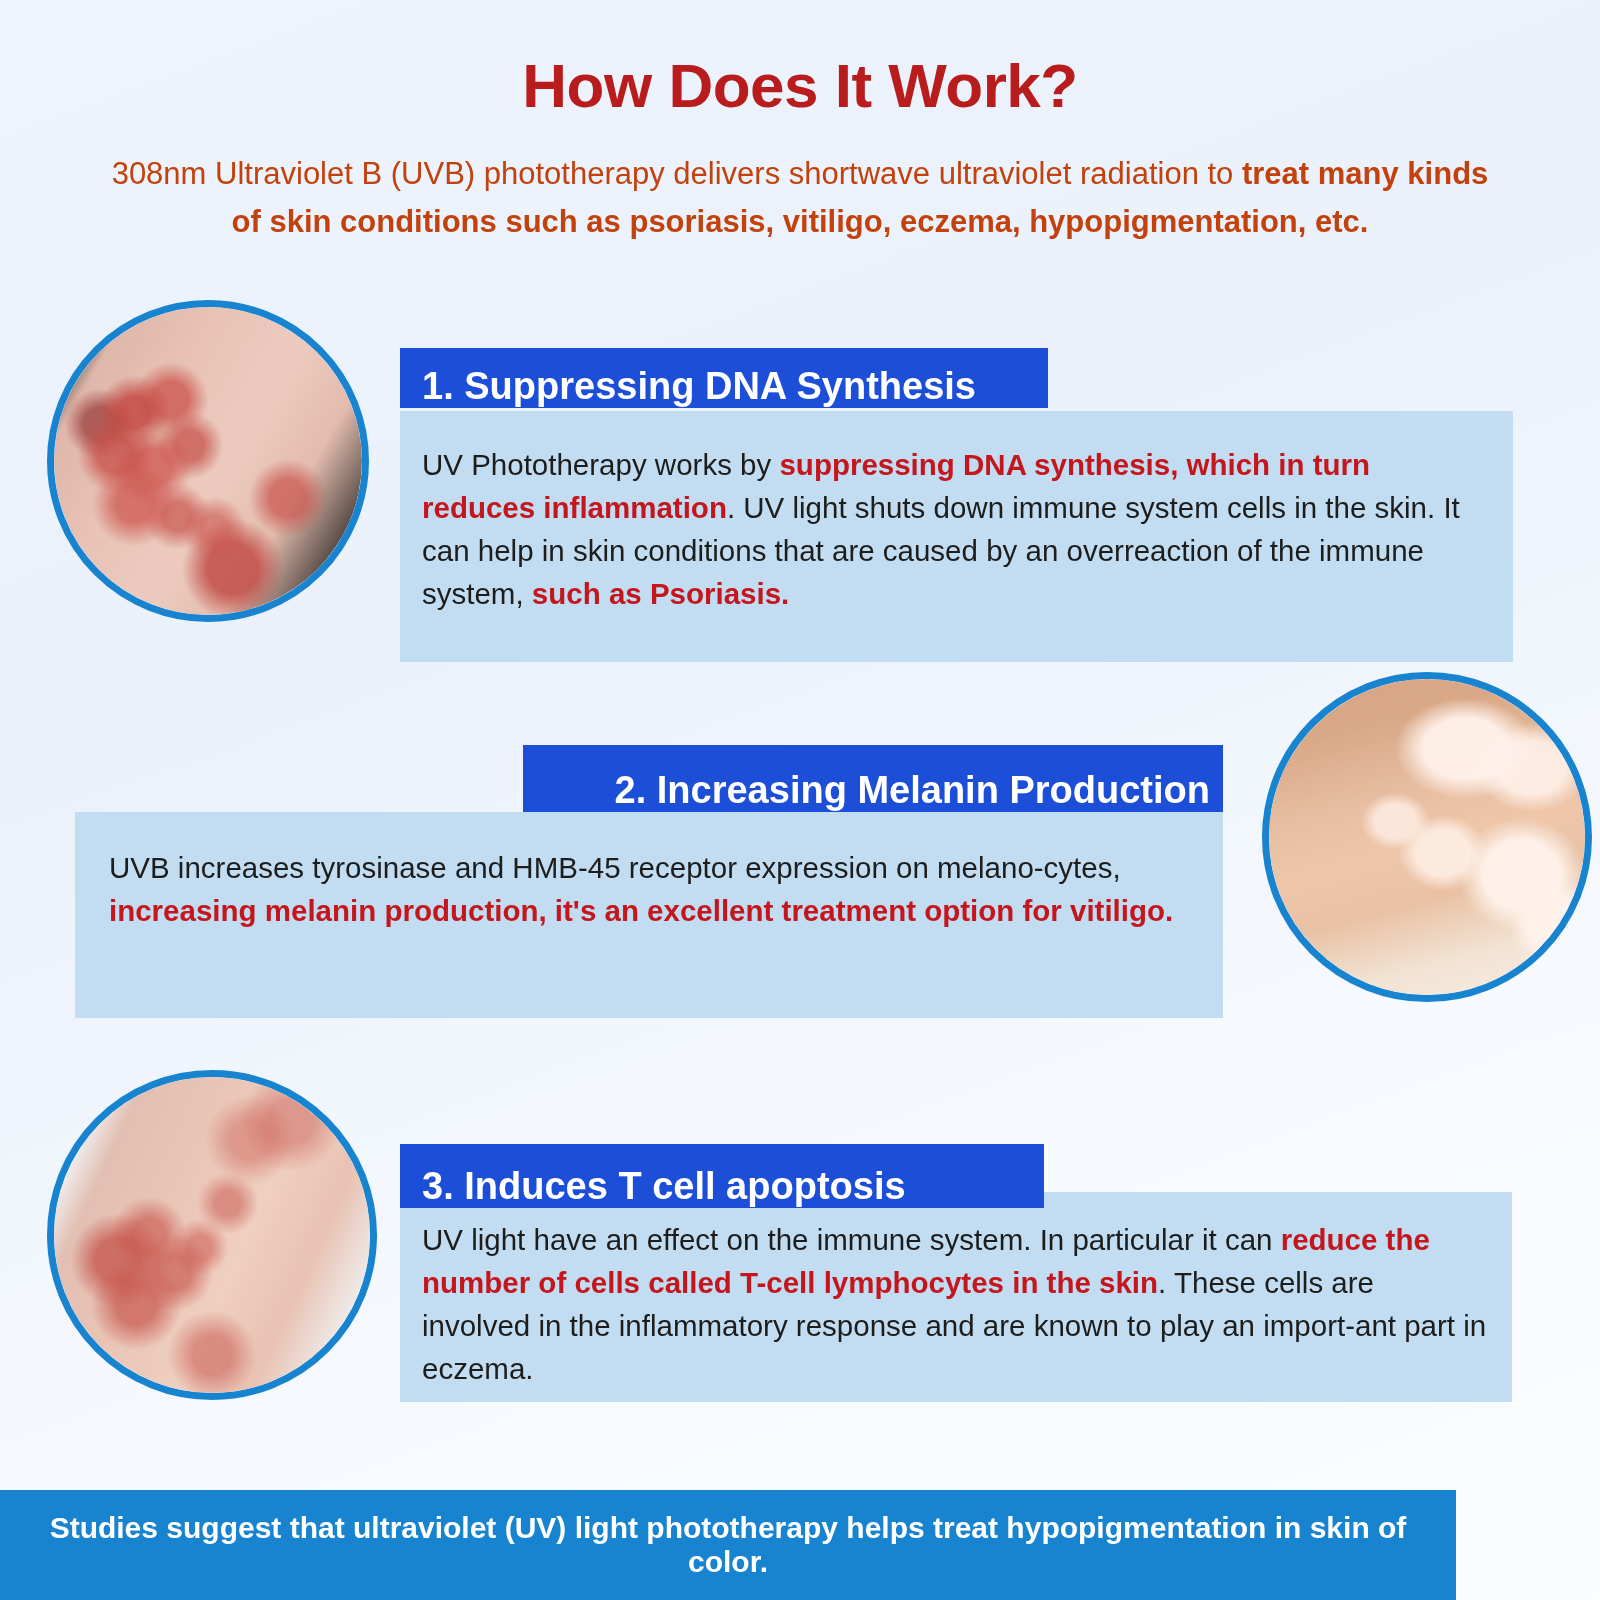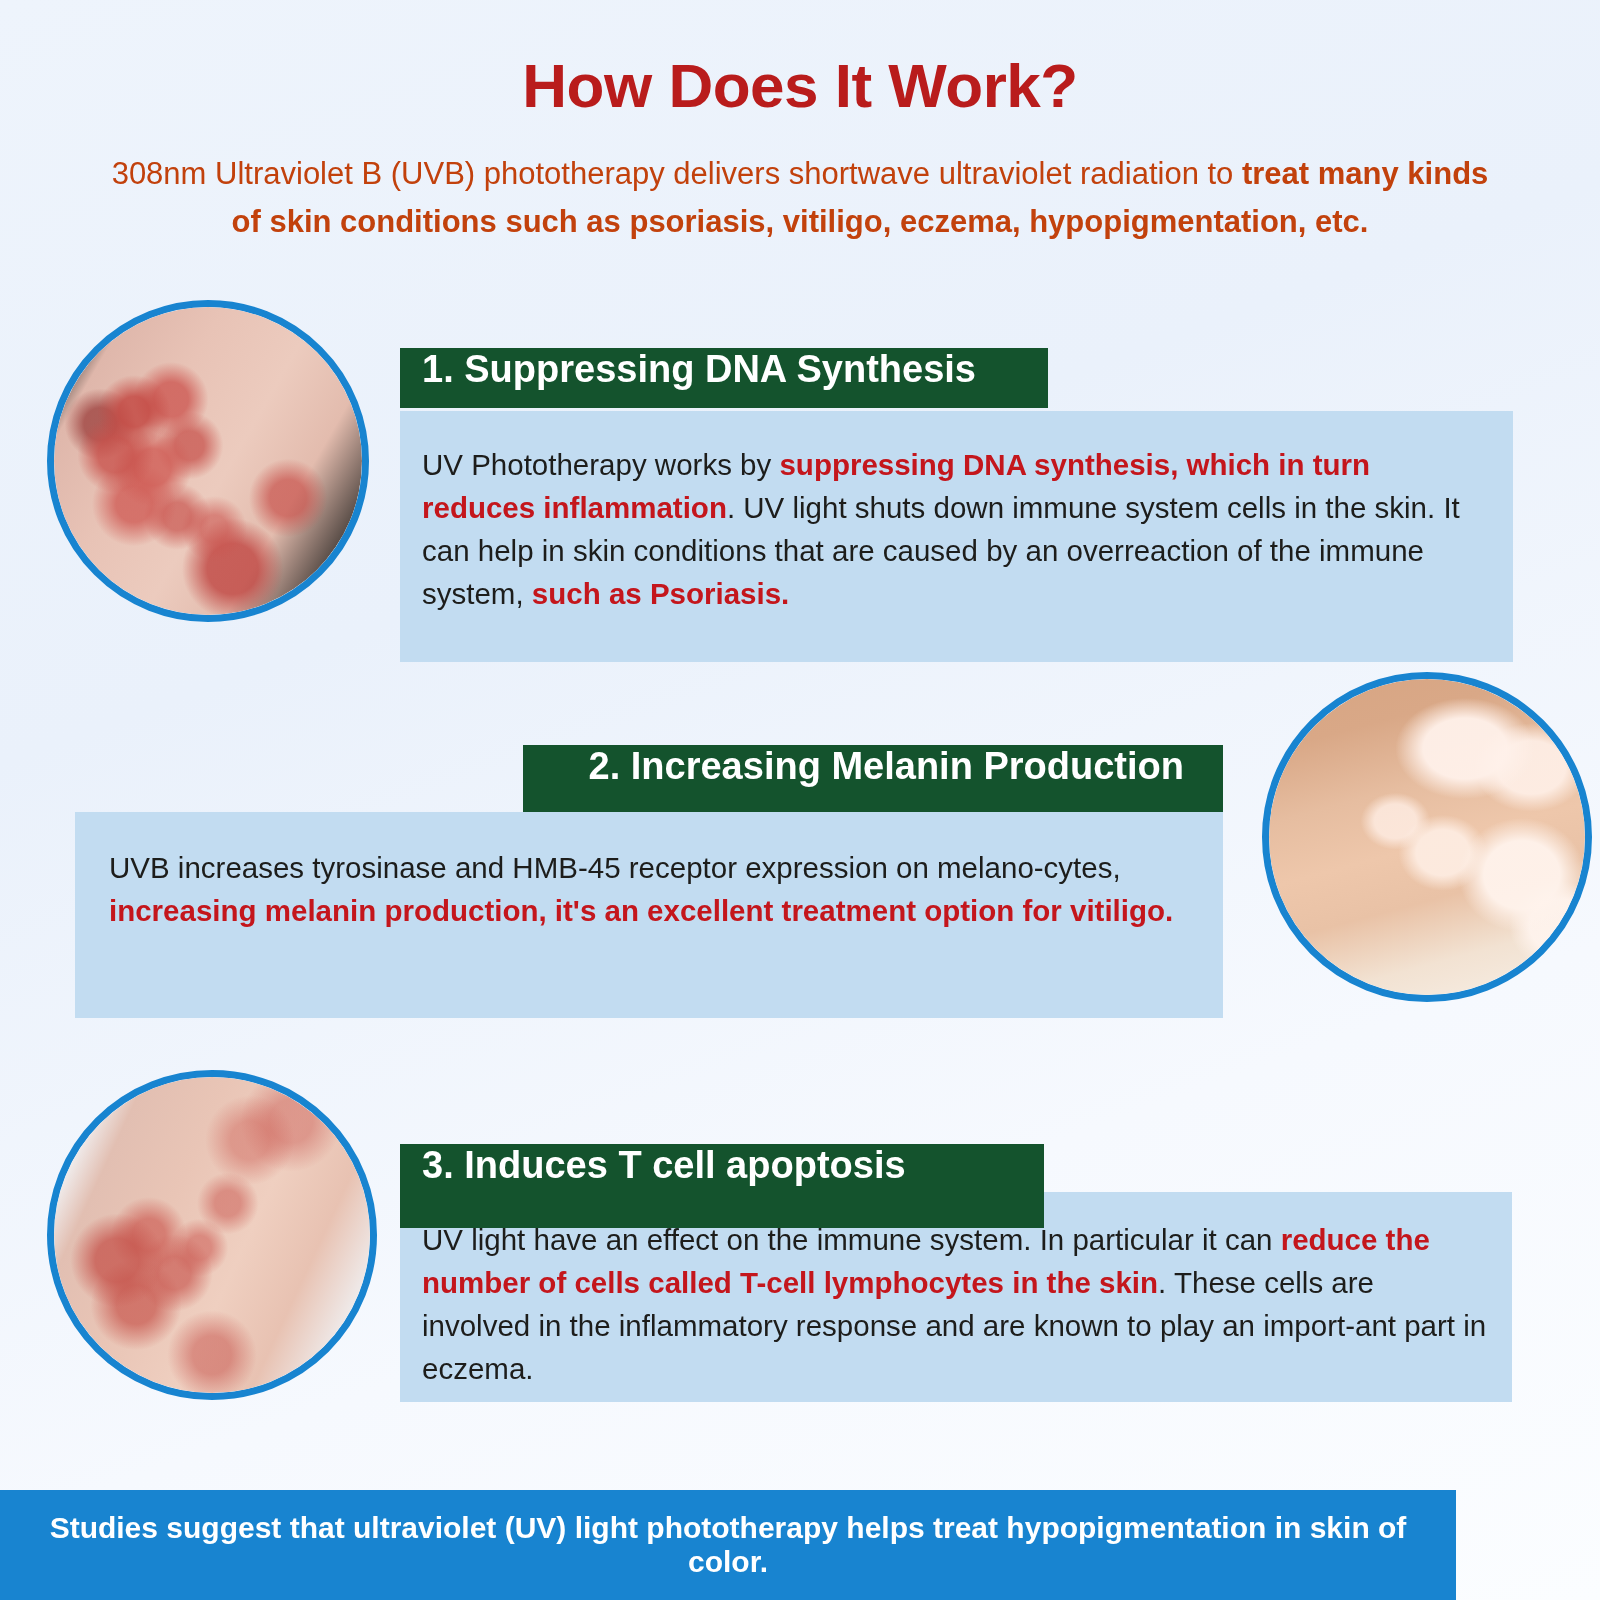--- a/index.html
+++ b/index.html
@@ -110,50 +110,50 @@
       radial-gradient(circle at 55% 40%, rgba(203,92,84,0.55) 0 5%, rgba(203,92,84,0) 12%),
       radial-gradient(circle at 62% 20%, rgba(208,104,94,0.5) 0 6%, rgba(208,104,94,0) 14%),
       radial-gradient(circle at 75% 14%, rgba(204,98,90,0.5) 0 6%, rgba(204,98,90,0) 14%),
       radial-gradient(circle at 50% 88%, rgba(200,88,80,0.55) 0 6%, rgba(200,88,80,0) 14%),
       linear-gradient(115deg, #eef0f2 0%, #f2f3f5 11%, #e2bfb2 20%, #e9c5b6 38%, #efcfc0 58%, #e8c2b2 74%, #f0f1f3 90%, #f6f7f8 100%);
   }
 
   
   .sec-head {
     position: absolute;
-    background: #14532d;
+    background: #1d4ed8;
     color: #ffffff;
     font-size: 38px;
     font-weight: bold;
     display: flex;
-    align-items: flex-start;
+    align-items: flex-end;
     box-sizing: border-box;
     z-index: 3;
   }
   .sec-body {
     position: absolute;
     background: #c2dcf1;
     color: #1d1d1b;
     font-size: 29.5px;
     line-height: 1.46;
     box-sizing: border-box;
     z-index: 2;
   }
   .sec-body b { color: #c4161c; font-weight: bold; }
 
   
   #sec1-head { left: 400px; top: 348px; width: 648px; height: 60px; padding-left: 22px; }
   #sec1-body { left: 400px; top: 411px; width: 1113px; height: 251px; padding: 32px 40px 0 22px; }
 
   
-  #sec2-head { left: 523px; top: 745px; width: 700px; height: 67px; padding-left: 0; justify-content: flex-end; padding-right: 39px; }
+  #sec2-head { left: 523px; top: 745px; width: 700px; height: 67px; padding-left: 0; justify-content: flex-end; padding-right: 13px; }
   #sec2-body { left: 75px; top: 812px; width: 1148px; height: 206px; padding: 34px 38px 12px 34px; }
 
   
-  #sec3-head { left: 400px; top: 1144px; width: 644px; height: 84px; padding-left: 22px; }
+  #sec3-head { left: 400px; top: 1144px; width: 644px; height: 64px; padding-left: 22px; }
   #sec3-body { left: 400px; top: 1192px; width: 1112px; height: 210px; padding: 26px 24px 0 22px; }
 
   
   .footer-bar {
     position: absolute;
     left: 0; top: 1490px;
     width: 1456px; height: 110px;
     background: #1884d0;
     display: flex;
     align-items: center;

